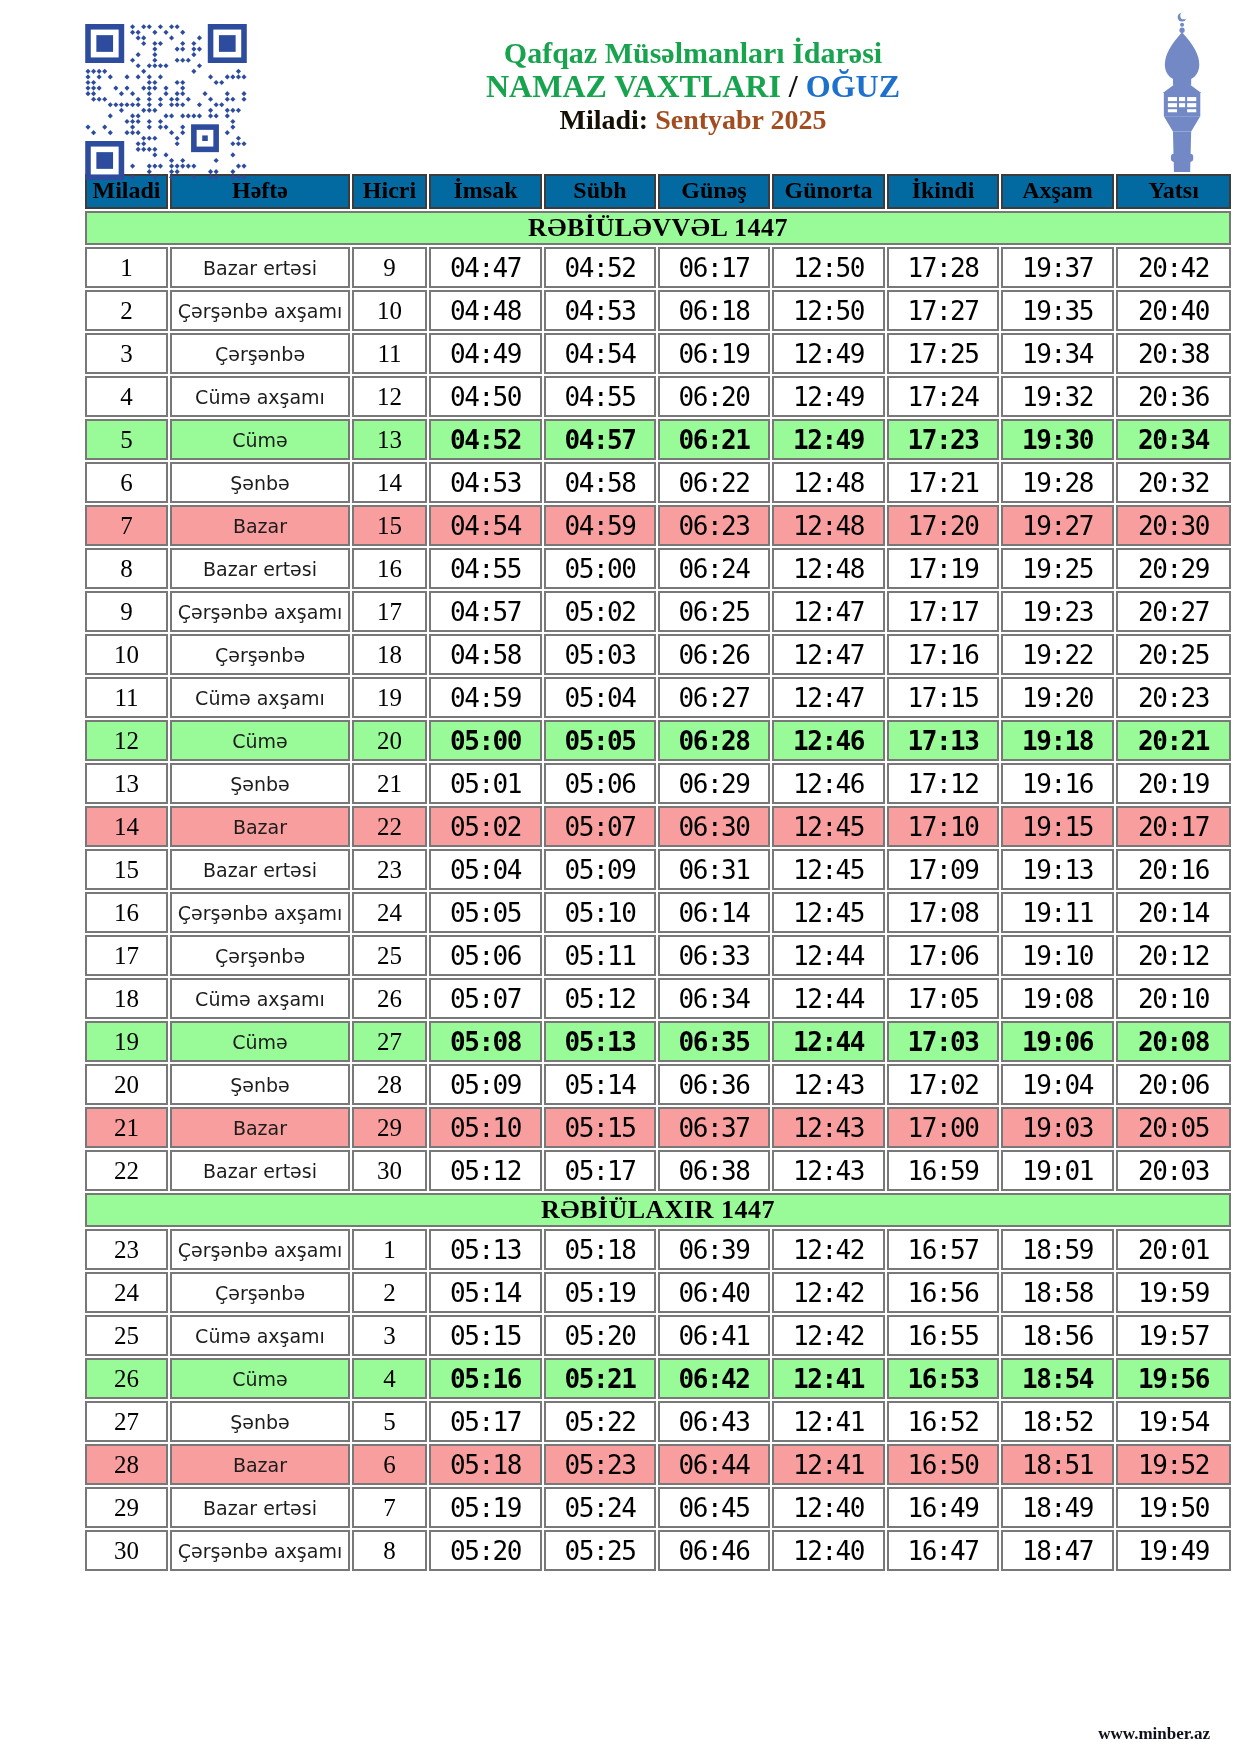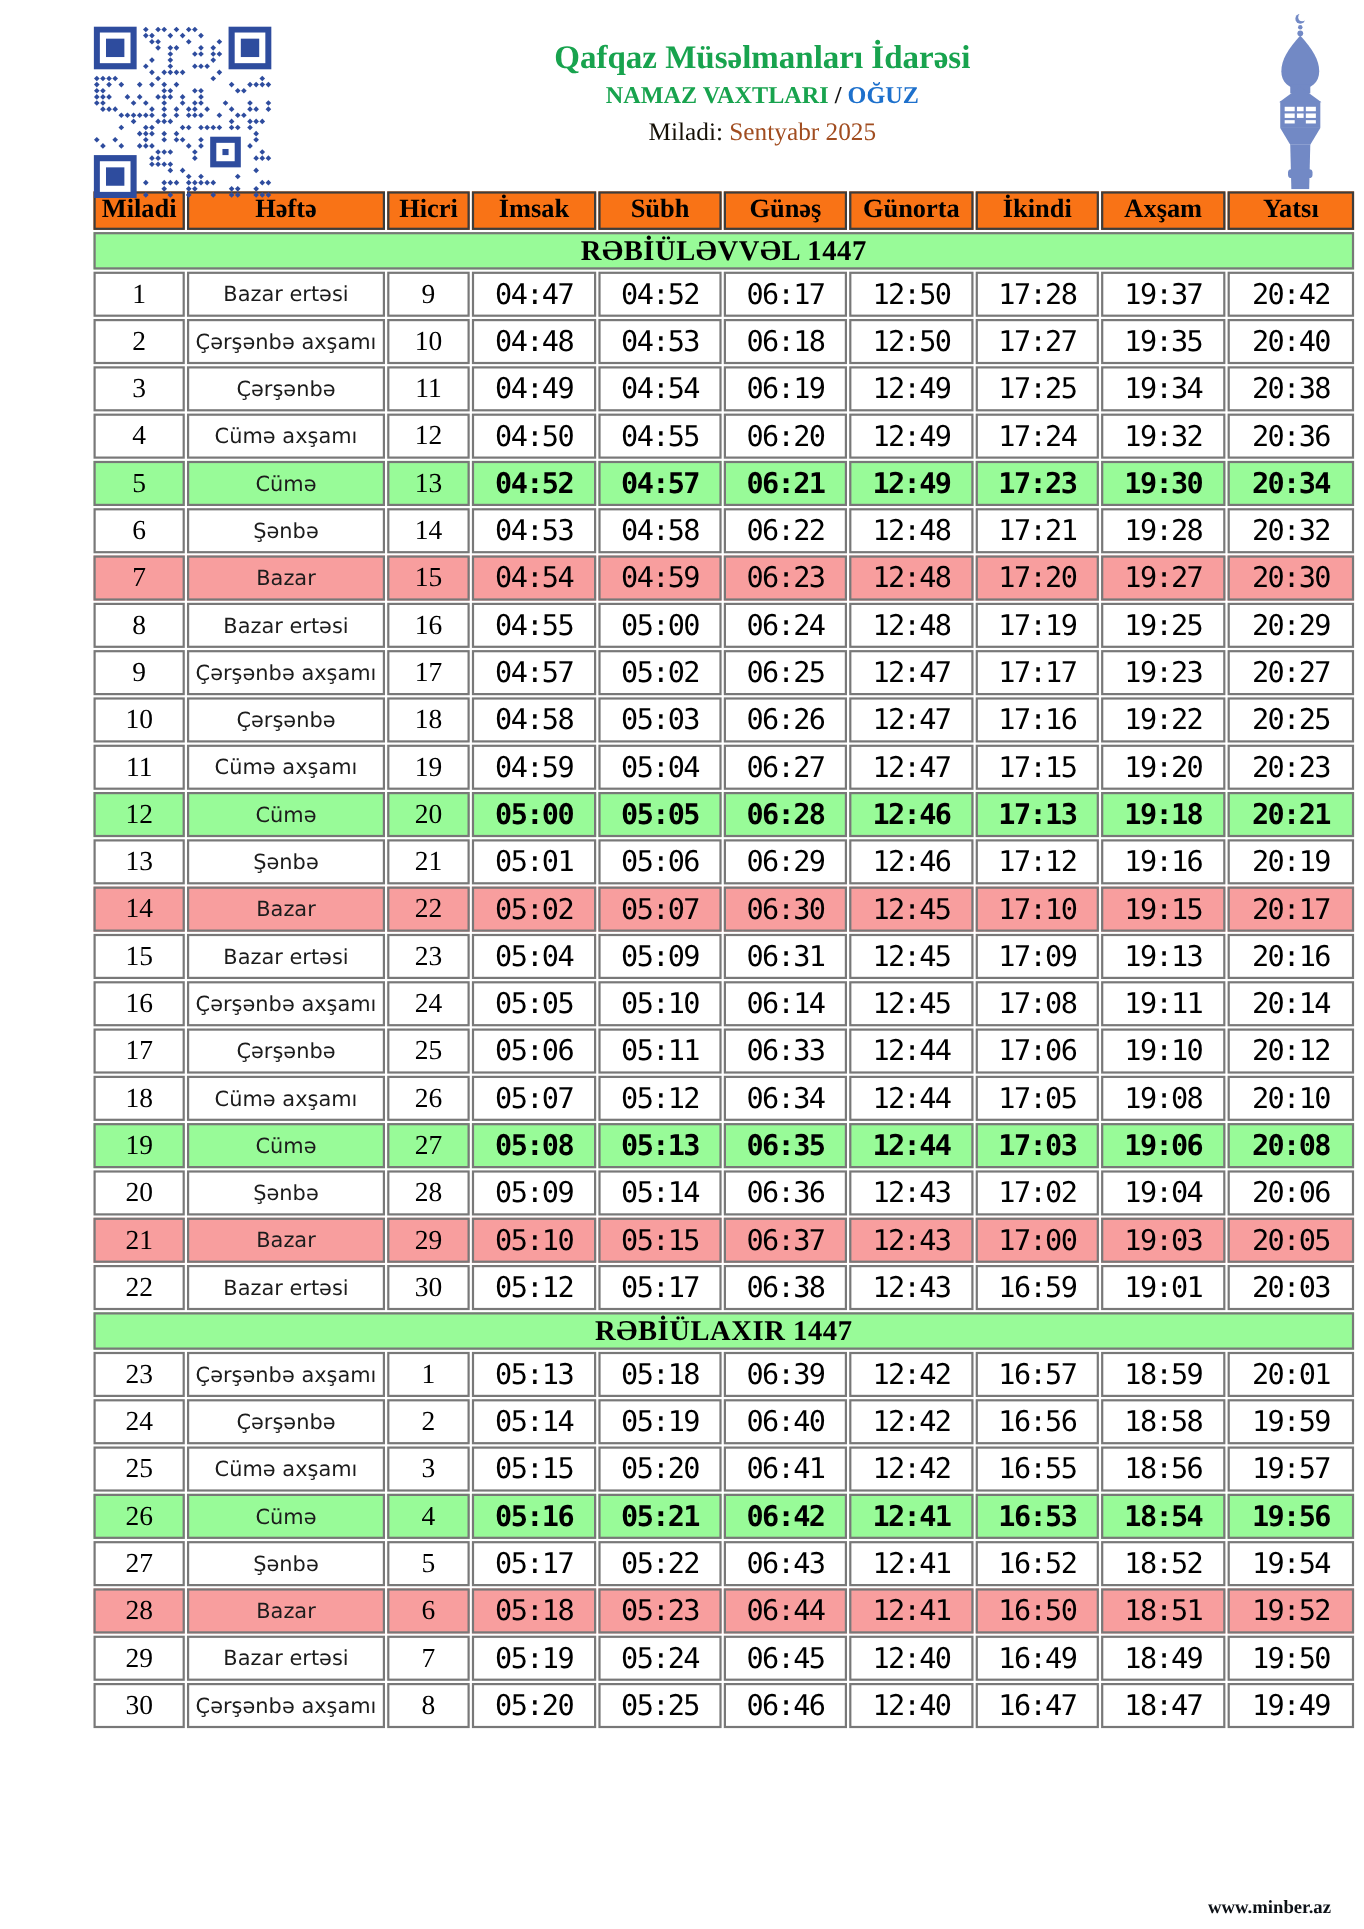--- a/index.html
+++ b/index.html
@@ -21,38 +21,38 @@
     font-family:"Liberation Serif", serif;color:#000;
   }
   .page{width:1240px;height:1754px;position:relative;overflow:hidden;margin-left:28px;}
 
   
   .header{position:relative;height:172px;}
   .qr{position:absolute;left:57px;top:24px;}
   .minaret{position:absolute;right:50px;top:10px;}
   .titles{position:absolute;left:230px;right:140px;top:36px;text-align:center;}
   .org-line{font-size:30px;font-weight:bold;color:var(--green-text);line-height:33px;}
-  .main-line{font-size:22px;font-weight:bold;line-height:35px;}
+  .main-line{font-size:32px;font-weight:bold;line-height:35px;}
   .main-line .t-green{color:var(--green-text);}
   .main-line .t-sep{color:#111;}
   .main-line .t-blue{color:var(--city-blue);}
-  .sub-line{font-size:23px;font-weight:normal;line-height:31px;}
+  .sub-line{font-size:28px;font-weight:bold;line-height:31px;}
   .sub-line .lbl{color:#151006;}
   .sub-line .brown{color:var(--month-brown);}
   .sub-line .green2{color:var(--green-text);}
 
   
   table.prayer{
     border-collapse:separate;border-spacing:2px;
     margin:0 0 0 55px;width:1130px;table-layout:fixed;
   }
   table.prayer th{
     border:2px solid var(--header-border);
     font-size:24px;font-weight:bold;padding:1px 0 3px 0;
-    background:#f97316;text-align:center;height:33px;
+    background:#0369a1;text-align:center;height:33px;
   }
   table.prayer td{
     border:2px solid var(--border-gray);
     background:#fff;text-align:center;height:41px;padding:0;
     overflow:hidden;white-space:nowrap;
   }
   tr.section td{
     background:var(--section-bg);
     font-size:26px;font-weight:bold;height:26px;letter-spacing:.5px;
   }

